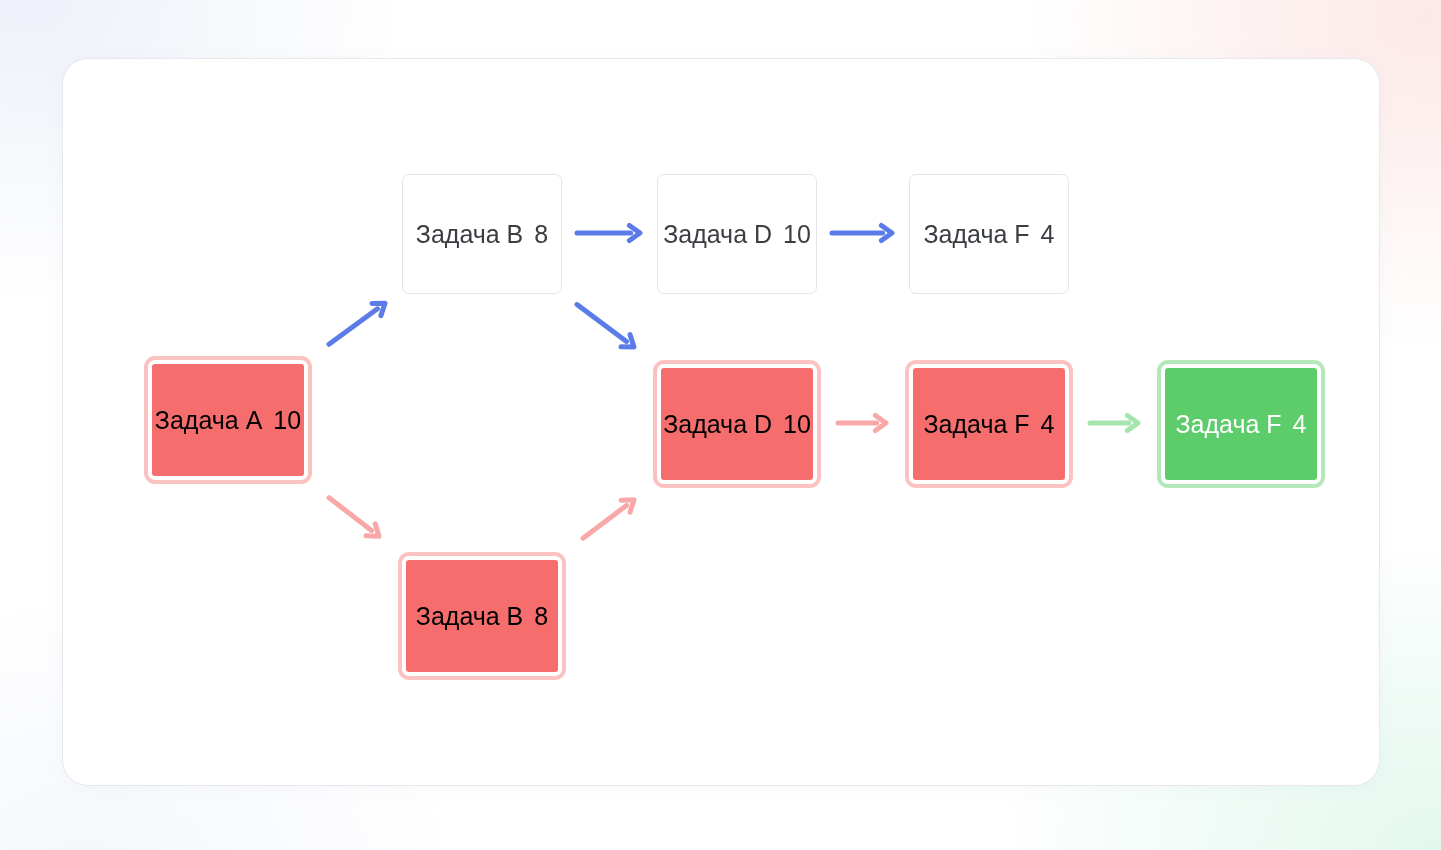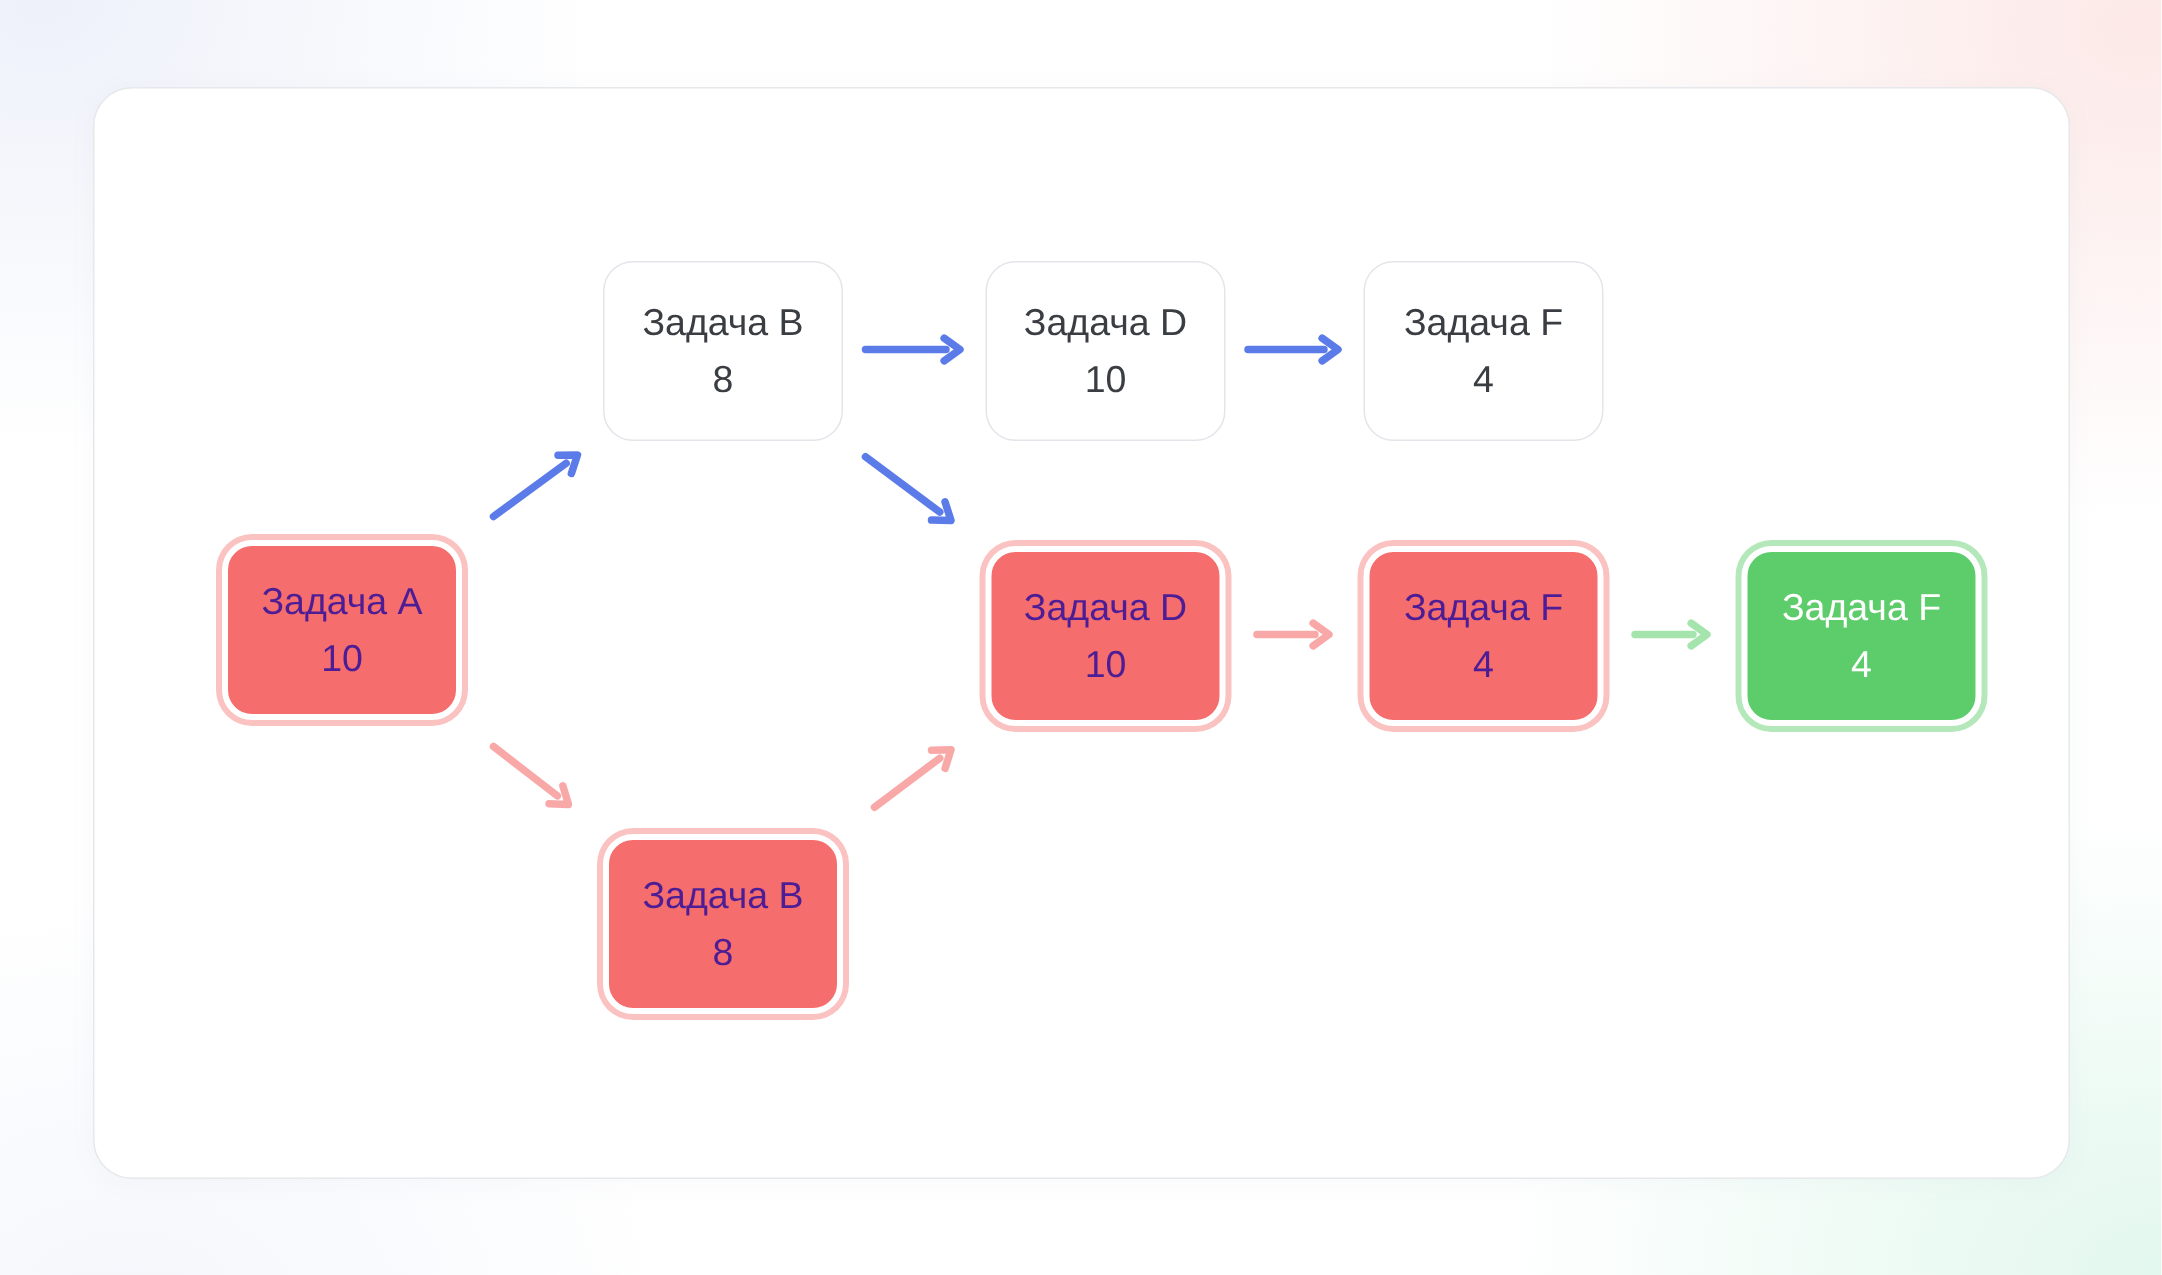--- a/index.html
+++ b/index.html
@@ -53,44 +53,43 @@
     width: 1441px;
     height: 850px;
     pointer-events: none;
   }
 
   
   .node {
     position: absolute;
     width: 160px;
     height: 120px;
-    border-radius: 20px;
+    border-radius: 7px;
     display: flex;
-    flex-direction: column;
     align-items: center;
     justify-content: center;
     gap: 11px;
     text-align: center;
     line-height: 1.05;
   }
 
   .node .node-title { font-size: 25px; }
   .node .node-weight { font-size: 25px; }
 
   
   .node.plain {
     background: #ffffff;
     border: 1.4px solid #e3e5ea;
     color: #3a3d42;
   }
 
   
   .node.red {
     background: #f56d6d;
-    color: #4c1d95;
+    color: #000000;
     border: 4px solid #ffffff;
     box-shadow: 0 0 0 4px #fbc2c2;
   }
 
   
   .node.green {
     background: #5dcc6b;
     color: #ffffff;
     border: 4px solid #ffffff;
     box-shadow: 0 0 0 4px #b4e8ba;

